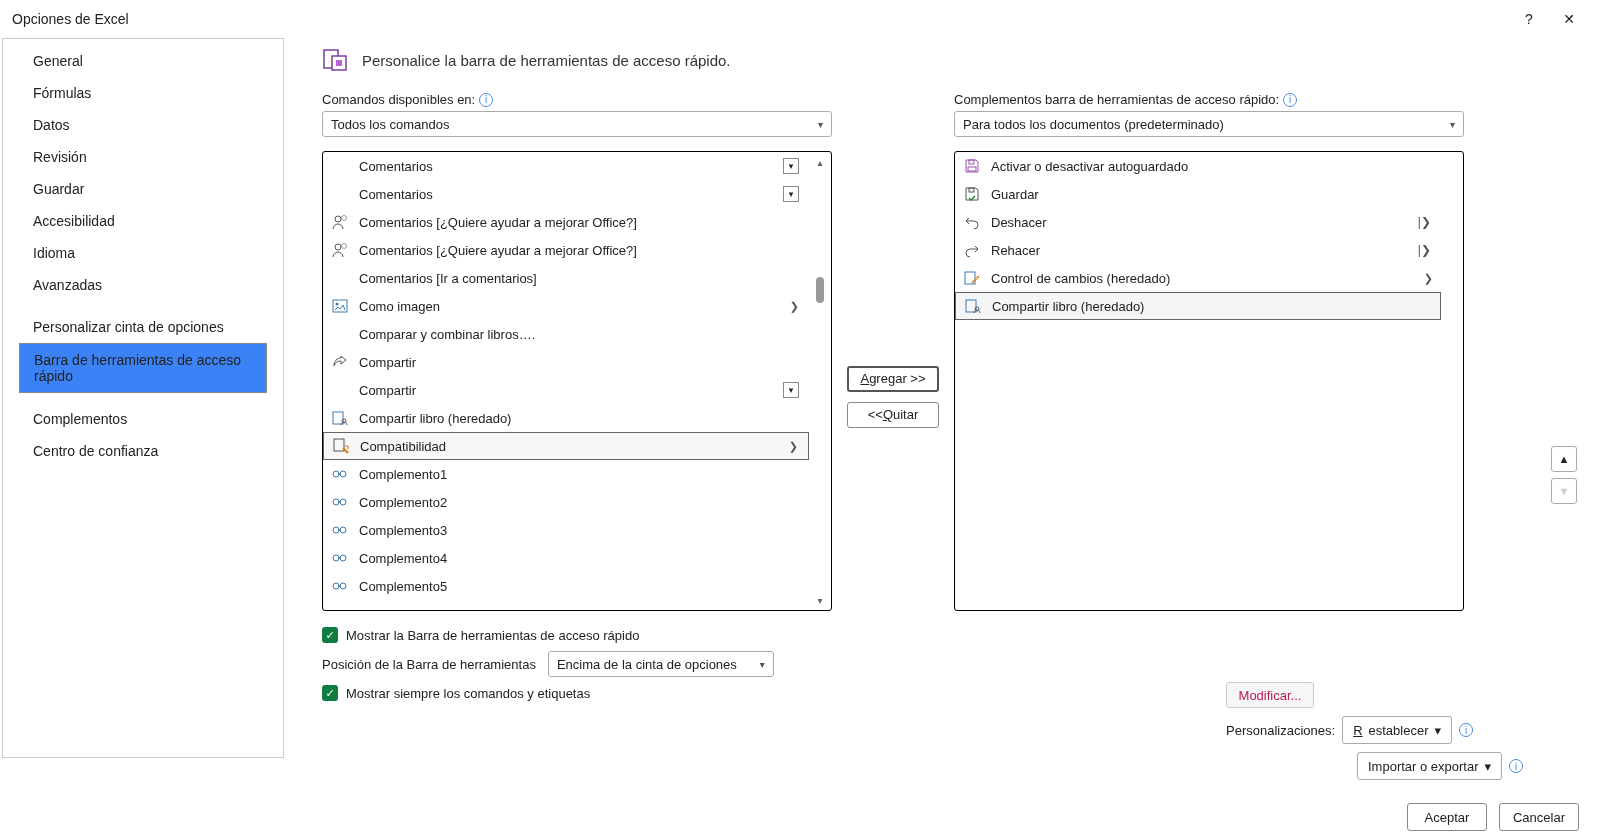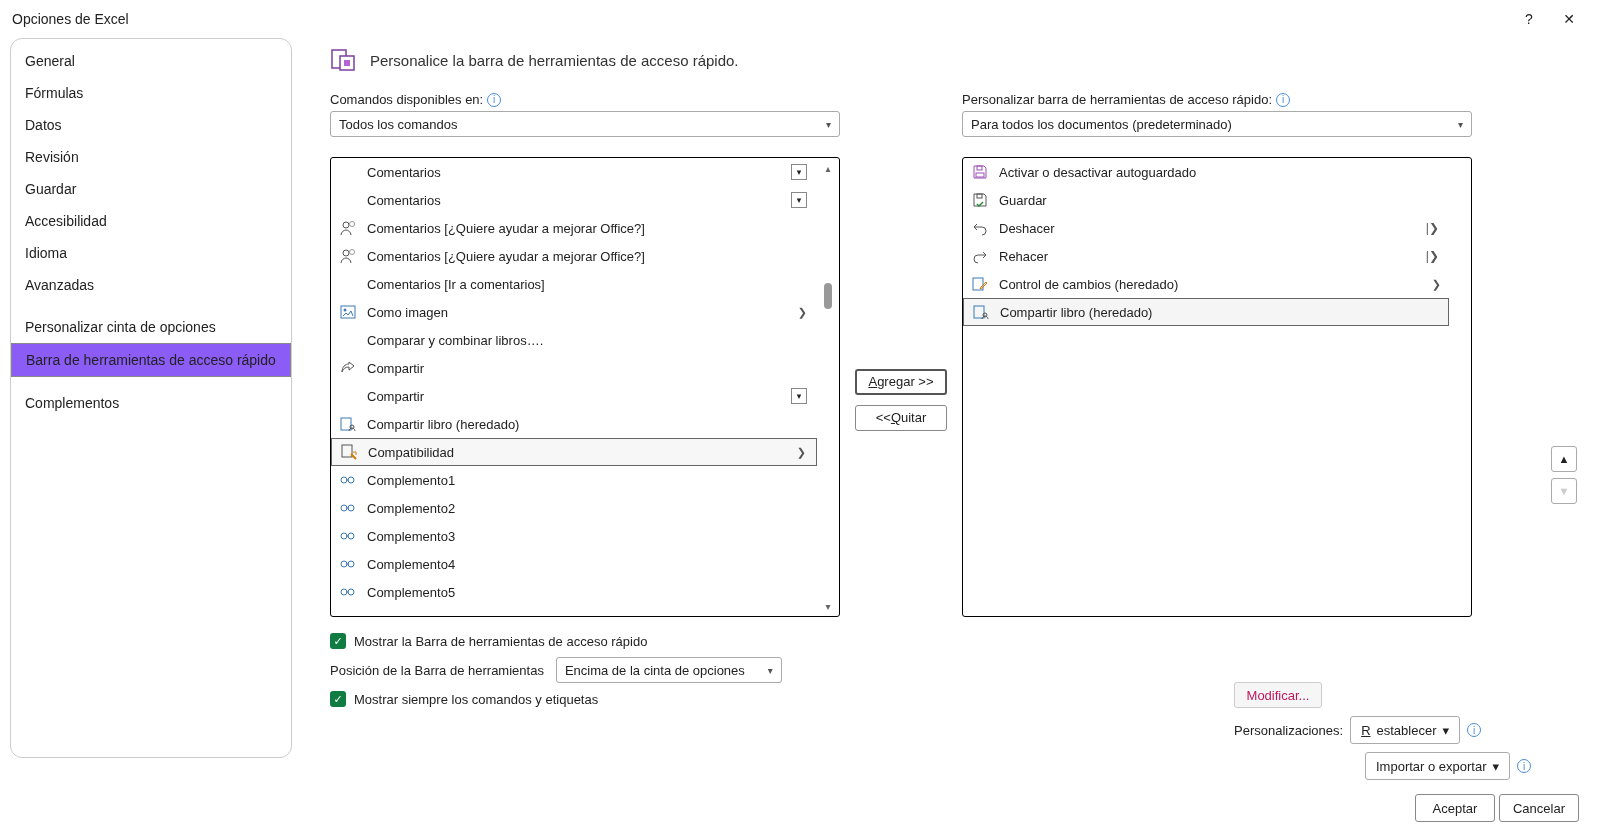--- a/index.html
+++ b/index.html
@@ -1,35 +1,35 @@
 <!DOCTYPE html>
 <html><head>
 <meta charset="utf-8">
 <style>
 * { box-sizing: border-box; margin: 0; padding: 0; font-family: "Segoe UI", Tahoma, sans-serif; font-size: 13px; }
 body { background: #fff; color: #222; width: 1601px; height: 832px; overflow: hidden; }
 .titlebar { height: 38px; display: flex; align-items: center; padding: 0 12px; }
 .titlebar .title { flex: 1; font-size: 14px; }
 .titlebar .tb-btn { width: 40px; height: 30px; display: flex; align-items: center; justify-content: center; cursor: pointer; font-size: 14px; }
 .main { display: flex; height: 720px; }
-.sidebar { width: 282px; border: 1px solid #ccc; border-radius: 12px; padding: 6px 0; margin-left: 10px; }
+.sidebar { width: 282px; border: 1px solid #ccc; border-radius: 0; padding: 6px 16px; margin-left: 2px; }
 .sidebar-item { padding: 8px 14px; cursor: pointer; font-size: 14px; }
-.sidebar-item.selected { border: 1px solid #888; background: #8b5cf6; }
+.sidebar-item.selected { border: 1px solid #888; background: #3b82f6; }
 .sidebar-item.spaced { margin-top: 10px; }
 .content { flex: 1; padding: 8px 30px 0 38px; position: relative; }
 .header-row { display: flex; align-items: center; gap: 12px; margin-bottom: 18px; }
 .header-row .hicon { width: 28px; height: 28px; }
 .header-row .htext { font-size: 15px; color: #333; }
 .cols { display: flex; gap: 14px; }
 .col-left { width: 510px; }
 .col-mid { width: 94px; display: flex; flex-direction: column; justify-content: center; gap: 10px; align-items: center; }
 .col-right { width: 510px; }
 .lbl { font-size: 13px; margin-bottom: 4px; display: flex; align-items: center; gap: 4px; }
 .info-icon { width: 14px; height: 14px; border: 1px solid #4a8cd8; border-radius: 50%; color: #4a8cd8; font-size: 10px; display: inline-flex; align-items: center; justify-content: center; cursor: pointer; }
-.dropdown { width: 100%; height: 26px; border: 1px solid #aaa; border-radius: 3px; display: flex; align-items: center; padding: 0 8px; justify-content: space-between; cursor: pointer; margin-bottom: 20px; background: #fff; }
+.dropdown { width: 100%; height: 26px; border: 1px solid #aaa; border-radius: 3px; display: flex; align-items: center; padding: 0 8px; justify-content: space-between; cursor: pointer; margin-bottom: 14px; background: #fff; }
 .dropdown .chev { font-size: 10px; color: #555; }
 .listbox { border: 1px solid #000000; border-radius: 3px; height: 460px; position: relative; overflow: hidden; background: #fff; }
 .list-inner { position: absolute; top: 0; left: 0; right: 22px; bottom: 0; overflow: hidden; }
 .list-item { height: 28px; display: flex; align-items: center; padding: 0 8px; gap: 10px; cursor: pointer; }
 .list-item.selected { border: 1px solid #666; background: #f7f7f7; }
 .list-item .icn { width: 18px; height: 18px; display: flex; align-items: center; justify-content: center; flex-shrink: 0; }
 .list-item .txt { flex: 1; white-space: nowrap; overflow: hidden; }
 .list-item .chev-r { font-size: 11px; color: #555; margin-right: 2px; }
 .list-item .dd-indicator { width: 16px; height: 16px; border: 1px solid #888; display: flex; align-items: center; justify-content: center; font-size: 9px; margin-right: 2px; }
 .scrollbar { position: absolute; right: 3px; top: 3px; bottom: 3px; width: 16px; display: flex; flex-direction: column; align-items: center; }
@@ -49,21 +49,21 @@
 .chk { width: 16px; height: 16px; background: #107c41; border-radius: 3px; display: flex; align-items: center; justify-content: center; color: #fff; font-size: 11px; cursor: pointer; }
 .posrow { display: flex; align-items: center; gap: 12px; }
 .posrow .dropdown { width: 226px; margin: 0; padding-left: 8px; }
 .right-bottom { position: absolute; left: 942px; top: 644px; display: flex; flex-direction: column; gap: 8px; }
 .modify-btn { width: 88px; height: 26px; border: 1px solid #ccc; background: #f6f6f6; color: #be185d; border-radius: 3px; display: flex; align-items: center; justify-content: center; cursor: not-allowed; }
 .perso-row { display: flex; align-items: center; gap: 7px; text-align: center; }
 .small-dd { height: 28px; border: 1px solid #aaa; border-radius: 3px; display: flex; align-items: center; padding: 0 10px; gap: 6px; cursor: pointer; background: #fff; }
 .side-btns { position: absolute; right: 24px; top: 408px; display: flex; flex-direction: column; gap: 6px; }
 .arrow-btn { width: 26px; height: 26px; border: 1px solid #aaa; border-radius: 3px; display: flex; align-items: center; justify-content: center; background: #fff; font-size: 11px; cursor: pointer; }
 .arrow-btn.disabled { color: #ccc; cursor: not-allowed; }
-.footer { position: absolute; right: 22px; bottom: 10px; display: flex; gap: 4px; }
+.footer { position: absolute; right: 22px; bottom: 1px; display: flex; gap: 12px; }
 .footer-btn { width: 80px; height: 28px; border: 1px solid #888; border-radius: 3px; background: #fff; cursor: pointer; display: flex; align-items: center; justify-content: center; }
 svg { display: block; }
 </style>
 </head>
 <body>
 
 <div class="titlebar">
   <div class="title">Opciones de Excel</div>
   <div class="tb-btn">?</div>
   <div class="tb-btn">✕</div>
@@ -75,20 +75,21 @@
       <div class="sidebar-item">Fórmulas</div>
       <div class="sidebar-item">Datos</div>
       <div class="sidebar-item">Revisión</div>
       <div class="sidebar-item">Guardar</div>
       <div class="sidebar-item">Accesibilidad</div>
       <div class="sidebar-item">Idioma</div>
       <div class="sidebar-item">Avanzadas</div>
       <div class="sidebar-item spaced">Personalizar cinta de opciones</div>
       <div class="sidebar-item selected">Barra de herramientas de acceso rápido</div>
       <div class="sidebar-item spaced">Complementos</div>
+      <div class="sidebar-item">Centro de confianza</div>
     </div>
 
   <div class="content">
     <div class="header-row">
       <span class="hicon">
         <svg width="28" height="28" viewBox="0 0 28 28">
             <rect x="2" y="4" width="14" height="18" stroke="#7b3fa0" fill="none" stroke-width="1.5"></rect>
             <rect x="10" y="10" width="14" height="14" fill="#fff" stroke="#7b3fa0" stroke-width="1.5"></rect>
             <rect x="14" y="14" width="6" height="6" fill="#b666d2"></rect>
           </svg>
@@ -301,21 +302,21 @@
         </div>
         <div class="mid-btn">
           <span>&lt;&lt; </span>
             <span style="text-decoration:underline">Q</span>
             <span>uitar</span>
         </div>
       </div>
 
       <div class="col-right">
         <div class="lbl">
-          <span>Personalizar barra de herramientas de acceso rápido:</span>
+          <span>Complementos barra de herramientas de acceso rápido:</span>
           <span class="info-icon">i</span>
         </div>
         <div class="dropdown">
           <span>Para todos los documentos (predeterminado)</span>
             <span class="chev">▾</span>
         </div>
         <div class="listbox">
           <div class="list-inner" id="rightList">
               <div class="right-item">
                 <span class="icn">

